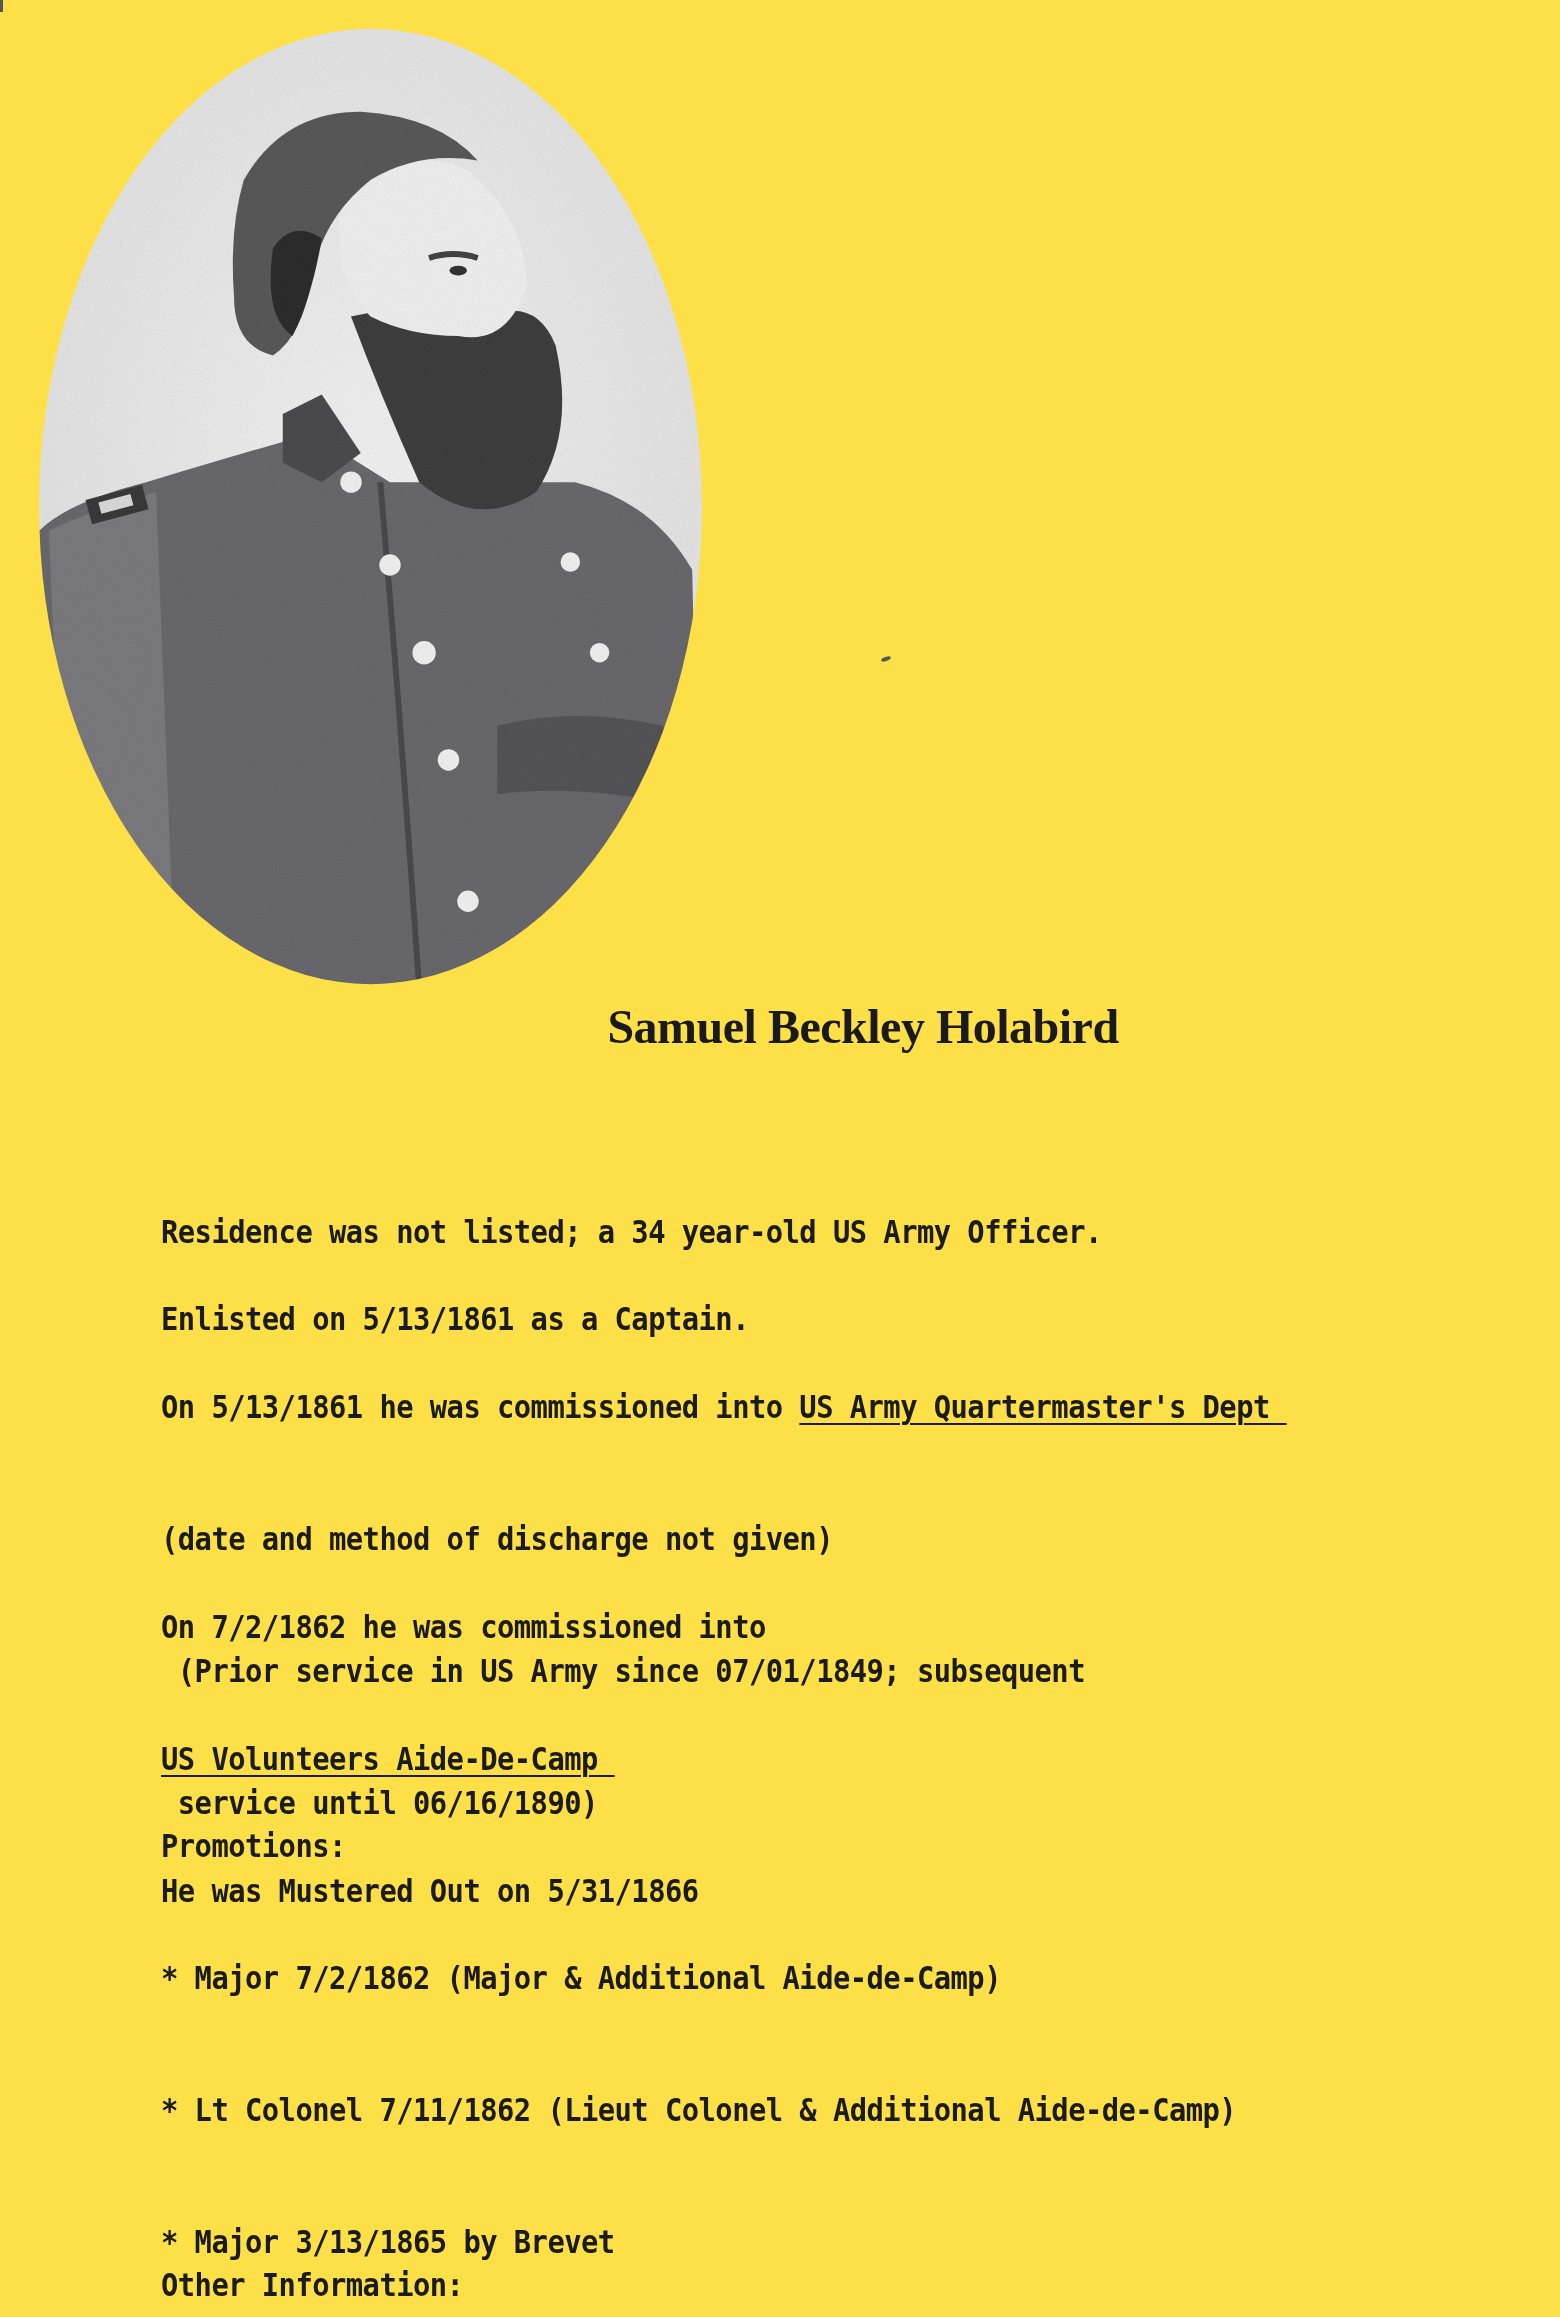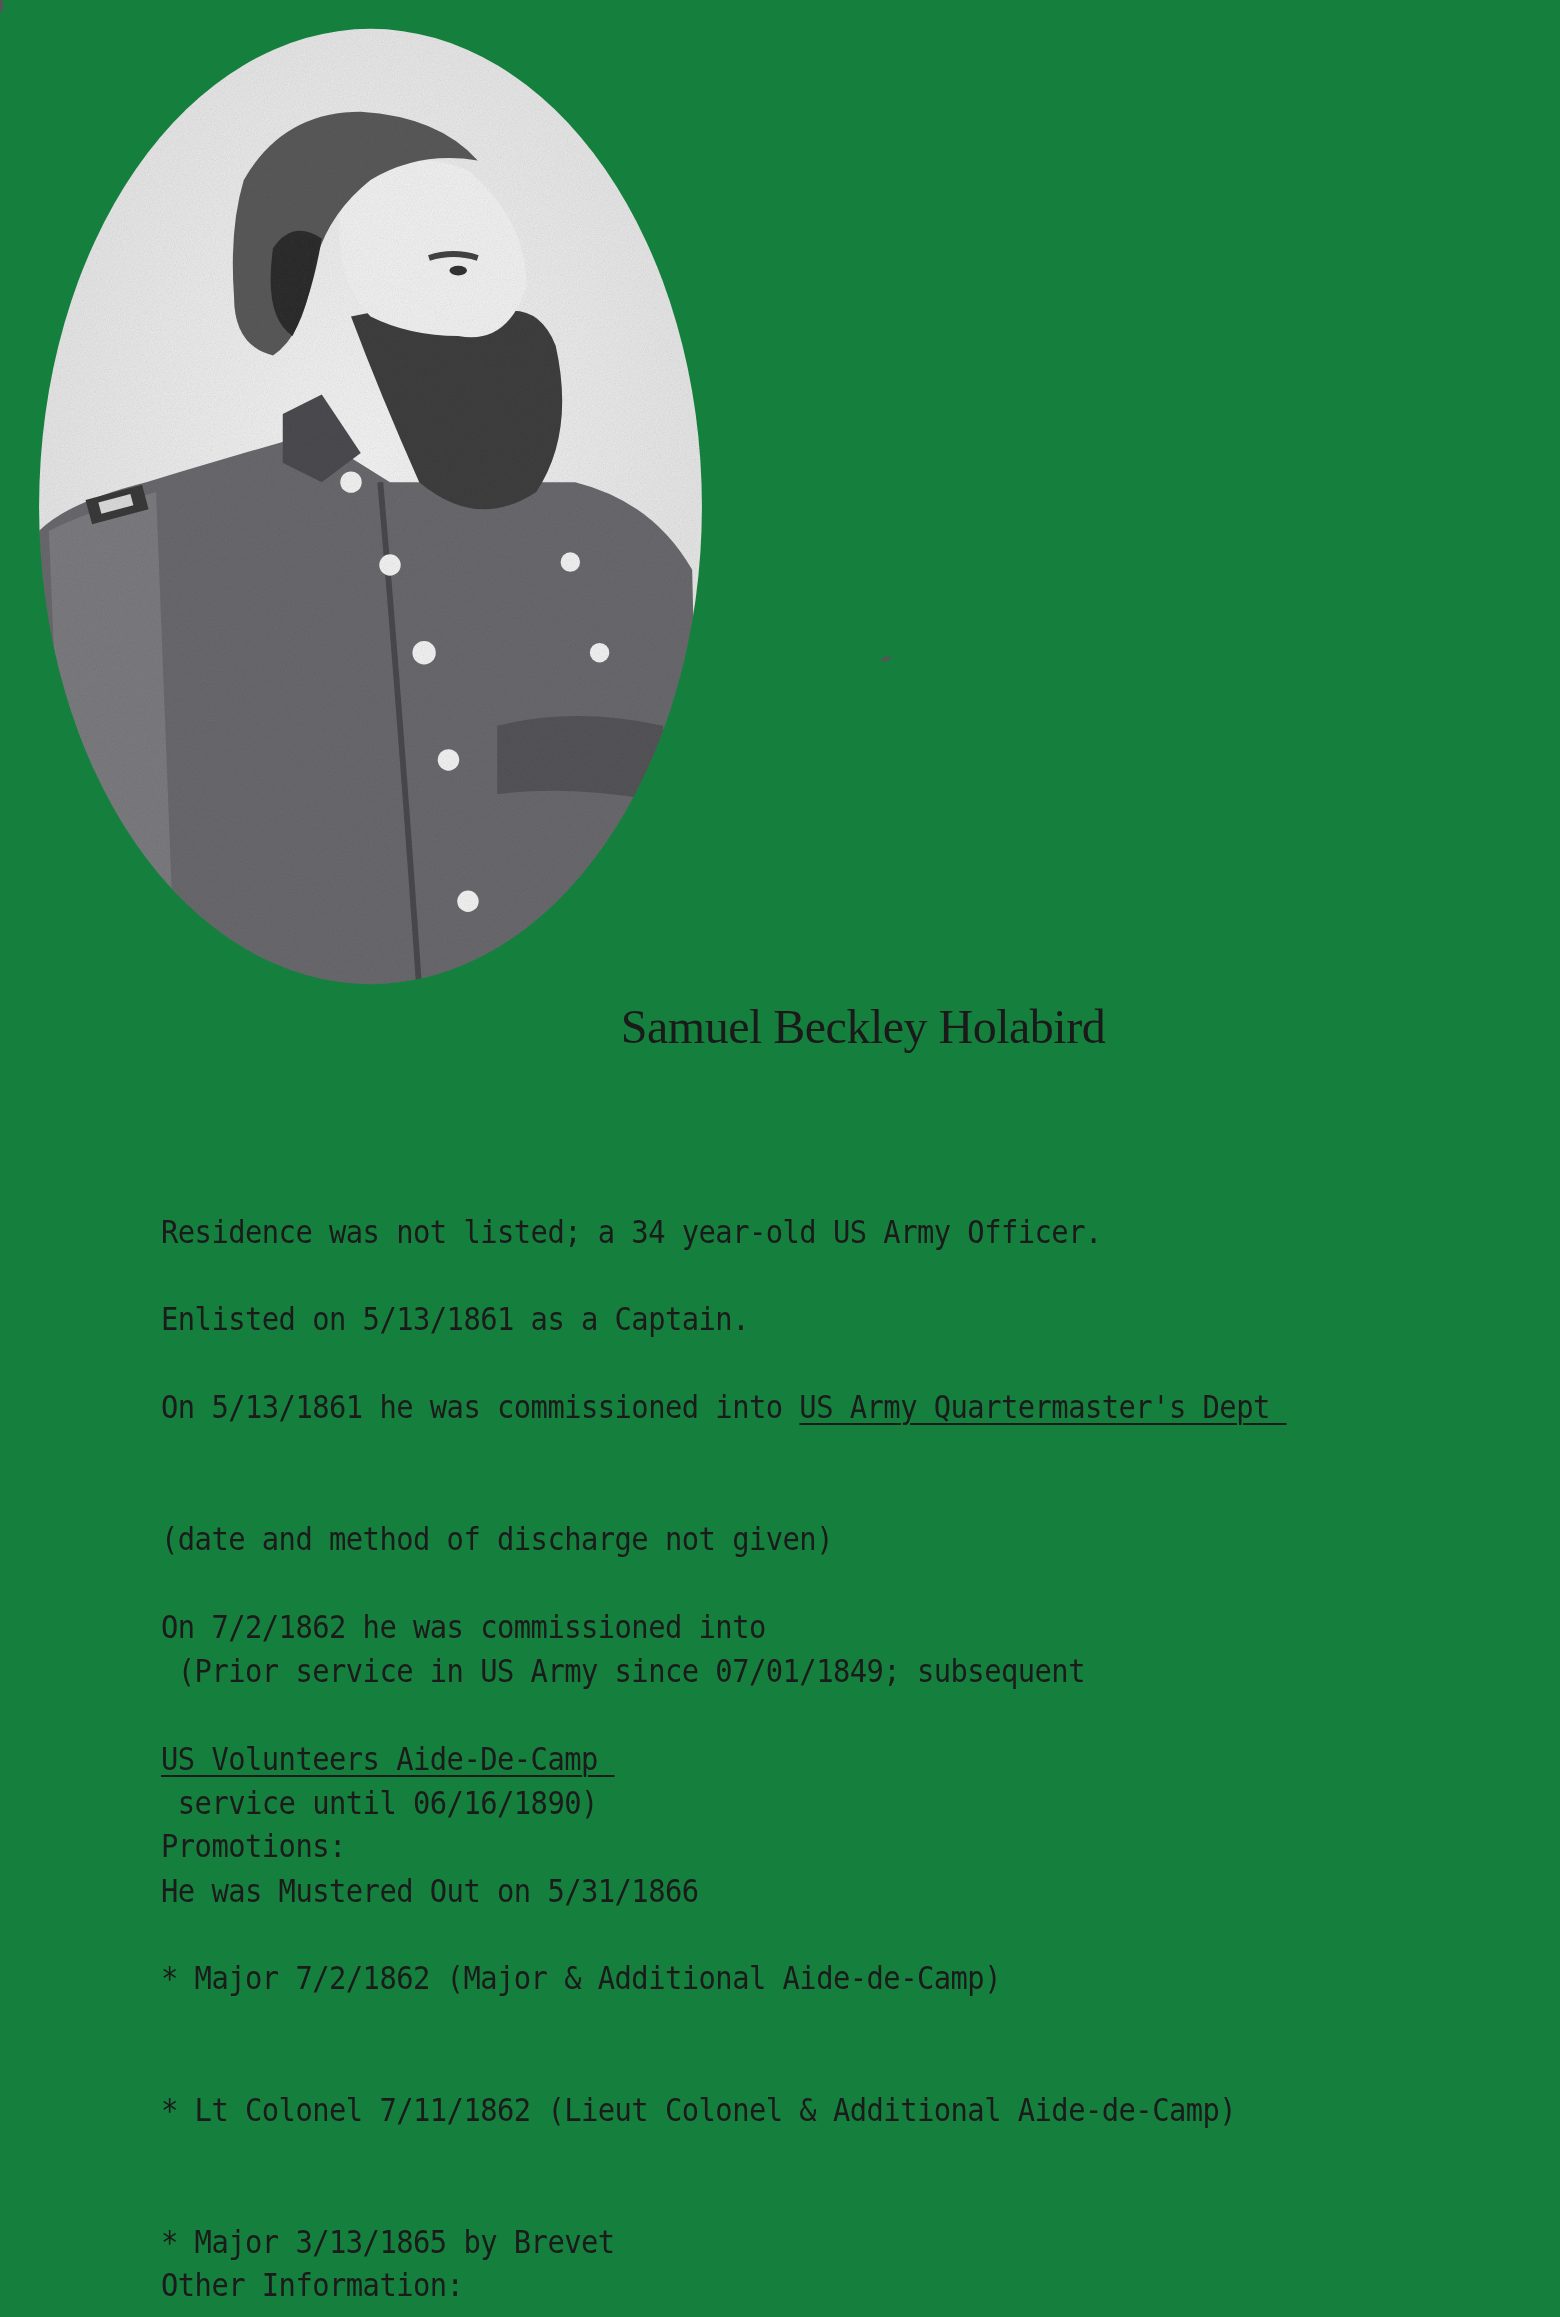--- a/index.html
+++ b/index.html
@@ -1,17 +1,17 @@
 <!DOCTYPE html>
 <html><head>
 <meta charset="utf-8">
 <style>
   html, body { margin: 0; padding: 0; background: #ffffff; }
   body { width: 1560px; height: 2317px; position: relative; overflow: hidden; }
-  .page { position: absolute; left: 0; top: 0; width: 1560px; height: 2317px; background: #15803d; }
+  .page { position: absolute; left: 0; top: 0; width: 1560px; height: 2317px; background: #fde047; font-weight: bold; }
 
   
   .portrait {
     position: absolute; left: 29px; top: 24.4px; width: 683px; height: 965px;
   }
   .portrait svg { width: 100%; height: 100%; display: block; }
 
   .speck { position: absolute; background: #555; border-radius: 50%; }
 
   

